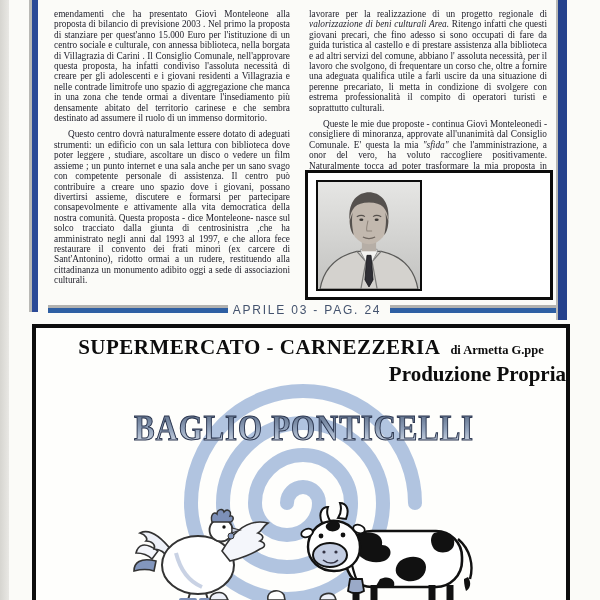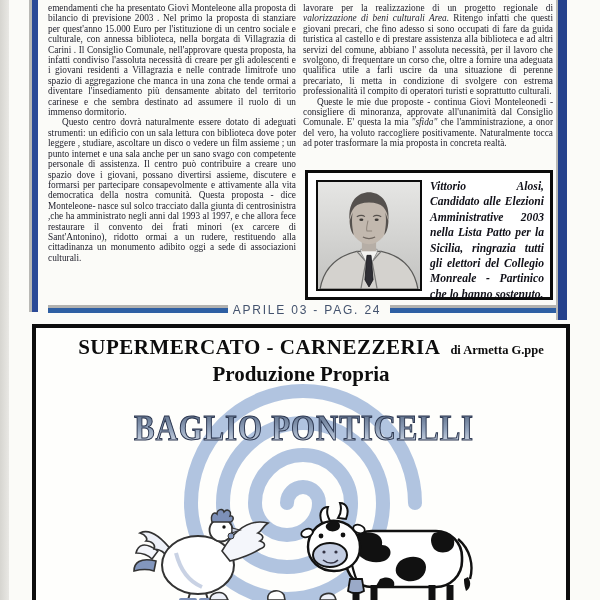--- a/index.html
+++ b/index.html
@@ -21,21 +21,21 @@
   .vbar-right{
     left:556px;width:11px;height:320px;
     background:linear-gradient(to right,#b9b9b6 0 22%,#24418c 22% 100%);
   }
   
   .col{
     position:absolute;top:3px;
     font-size:9.3px;line-height:10.4px;color:#1c1c28;
     text-align:justify;
   }
-  .col p{margin:0;}
+  .col p{margin:6px;}
   .col p.indent{text-indent:14px;}
   .col-left{left:48px;width:248px;}
   .col-right{left:303px;width:250px;}
   .ital{font-style:italic;}
   
   .photo-box{
     position:absolute;left:305px;top:170px;width:242px;height:124px;
     border:3px solid #0c0c0c;background:#fff;
   }
   .photo{
@@ -66,21 +66,21 @@
     position:absolute;left:32px;top:324px;width:530px;height:276px;
     border:4px solid #0d0d0d;border-bottom:none;background:#fefefc;
     overflow:hidden;
   }
   .ad-line1{
     margin-top:7px;text-align:center;color:#0d0d0d;white-space:nowrap;padding-left:20px;
   }
   .ad-line1 .store{font-size:21px;font-weight:bold;letter-spacing:.5px;}
   .ad-line1 .owner{font-size:12.5px;font-weight:bold;margin-left:6px;}
   .ad-line2{
-    margin-top:2px;text-align:center;color:#0d0d0d;
+    margin-top:2px;text-align:right;color:#0d0d0d;
     font-size:21px;font-weight:bold;
   }
   .ad-art{position:absolute;left:4px;top:55px;width:528px;height:217px;}
   .ad-art svg{display:block;width:100%;height:100%;}
 </style>
 </head>
 <body>
 
 <div class="scan-edge-left"></div>
 <div class="vbar vbar-left"></div>
@@ -123,21 +123,20 @@
       <path d="M69,38 C69,44 67,50 65,52 C67,42 67,36 66,30 Z" fill="#55514e"></path>
 
       <path d="M38,34 C41,32.5 44,32.5 46,34" fill="none" stroke="#57524e" stroke-width="1.1"></path>
       <path d="M54,34 C56,32.5 59,32.5 62,34" fill="none" stroke="#57524e" stroke-width="1.1"></path>
       <ellipse cx="42.5" cy="37" rx="2" ry="1.3" fill="#3c3936"></ellipse>
       <ellipse cx="57.5" cy="37" rx="2" ry="1.3" fill="#3c3936"></ellipse>
       <path d="M49,38 C48,43 47,46 48,48 L53,48" fill="none" stroke="#8d837a" stroke-width="1"></path>
       <path d="M44,54 C48,56 52,56 56,54" fill="none" stroke="#6e655e" stroke-width="1.2"></path>
     </svg>
   </div>
-  <div class="caption">Vittorio Alosi, Candidato alle Elezioni Amministrative 2003 nella Lista Patto per la Sicilia, ringrazia tutti gli elettori del Collegio Monreale - Partinico che lo hanno sostenuto.</div>
 </div>
 
 <div class="hbar hbar-left"></div>
 <div class="footer-text">APRILE 03 - PAG. 24</div>
 <div class="hbar hbar-right"></div>
 
 <div class="ad-box">
   <div class="ad-line1">
     <span class="store">SUPERMERCATO - CARNEZZERIA</span>
     <span class="owner">di Armetta G.ppe</span>

